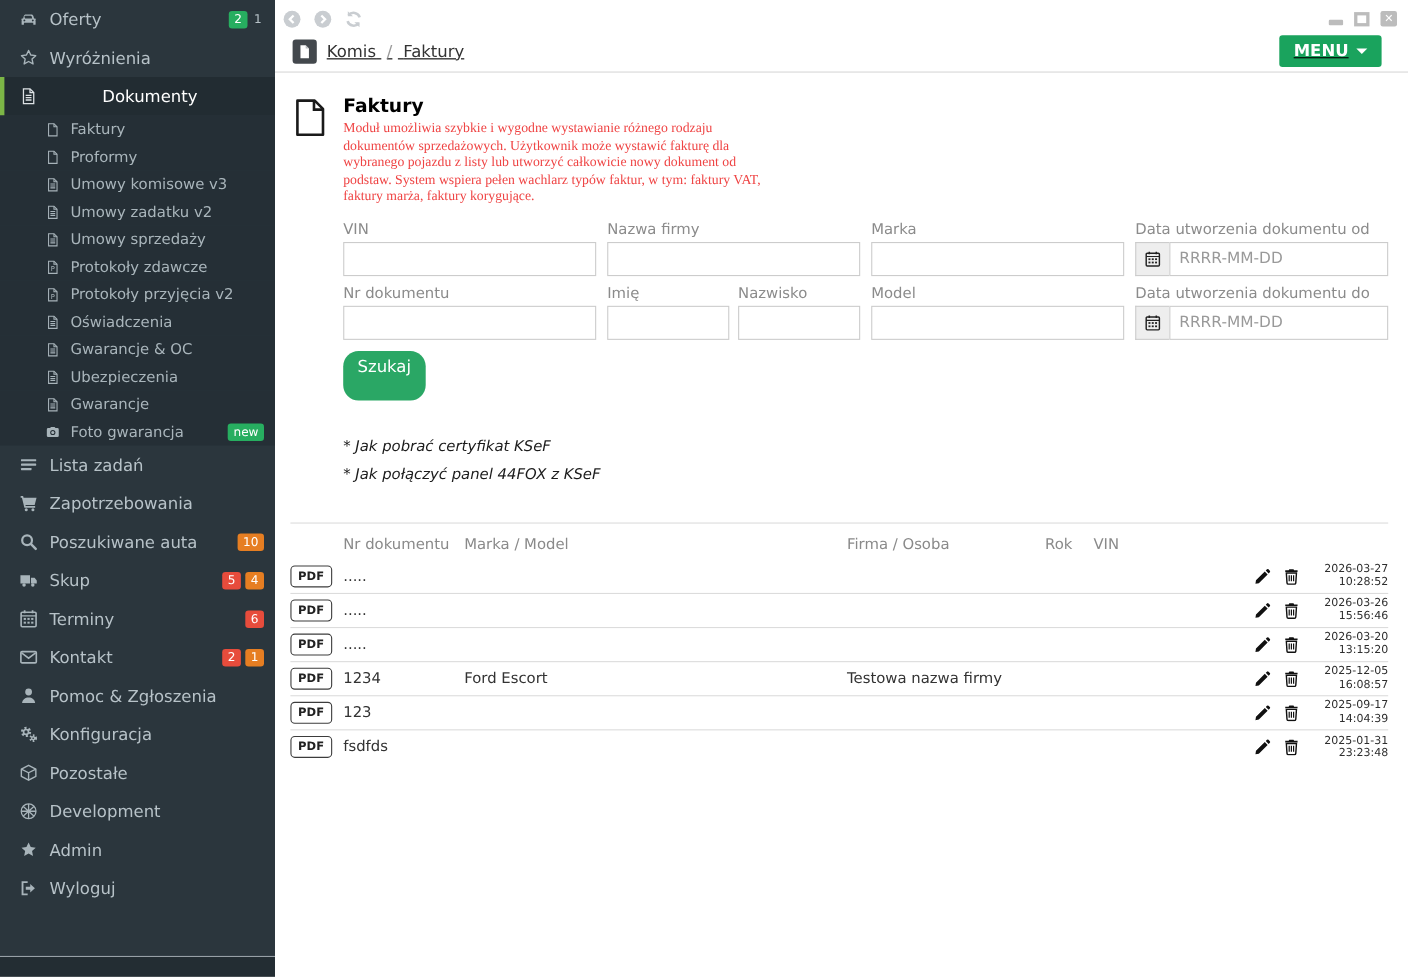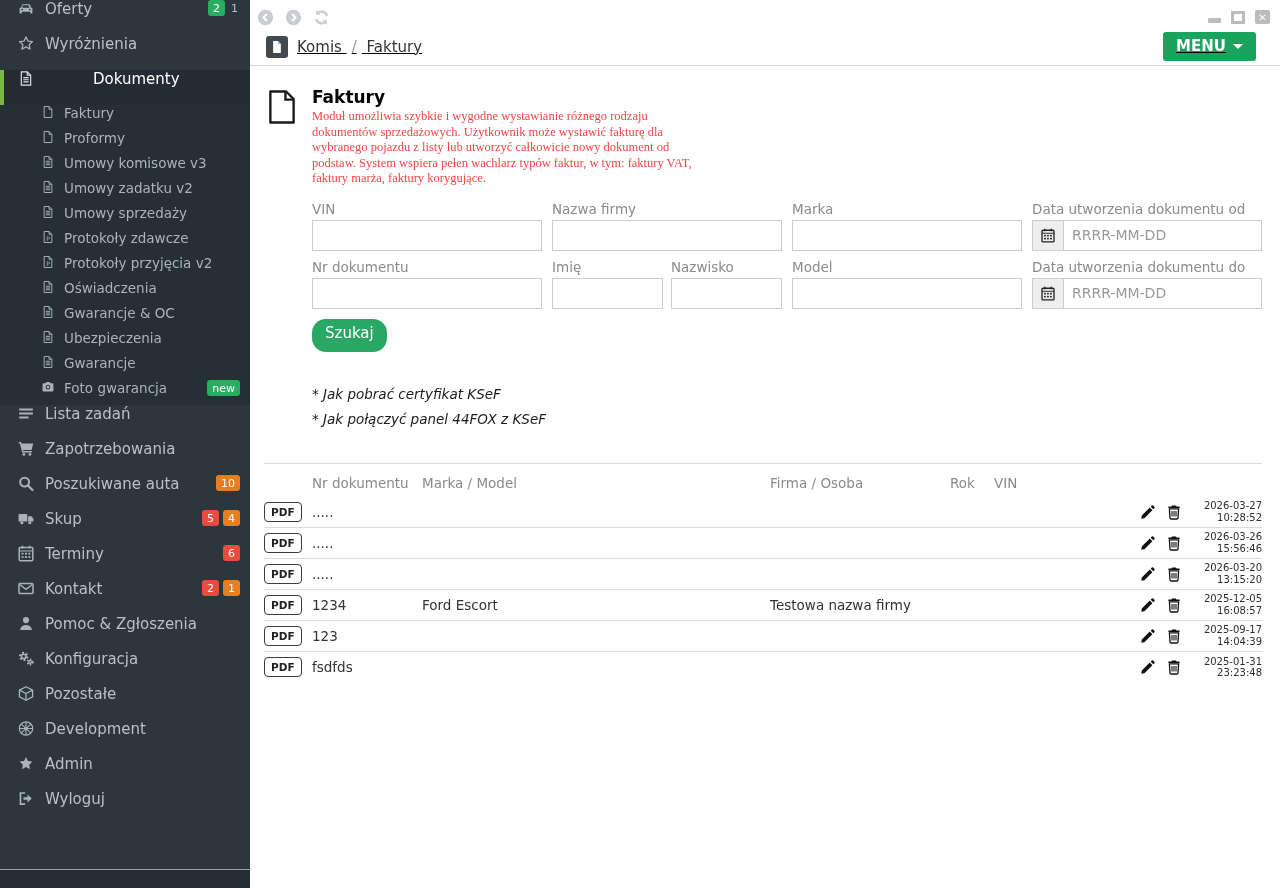--- a/index.html
+++ b/index.html
@@ -7,21 +7,21 @@
   body {
     display: flex;
     font-family: "DejaVu Sans", "Liberation Sans", sans-serif;
     background: #fff;
     overflow: hidden;
     --green: #1aa35d; --green2: #2aa765; --side-accent: #7cb646;
     --b-green: #27ae60; --b-red: #e74c3c; --b-orange: #e67e22;
   }
   
   aside { width: 250px; flex: 0 0 250px; background: #2b363d; display: flex; flex-direction: column; }
-  .side-item { display: flex; align-items: flex-start; height: 35px; padding: 0 10px 0 17px; color: #b7c2c8; font-size: 15px; cursor: pointer; white-space: nowrap; }
+  .side-item { display: flex; align-items: center; height: 35px; padding: 0 10px 0 17px; color: #b7c2c8; font-size: 15px; cursor: pointer; white-space: nowrap; }
   .side-item .ic { width: 18px; height: 17px; flex: 0 0 18px; margin-right: 10px; display: inline-flex; color: #a8b4ba; }
   .ic svg, .act-ic svg, .navic svg, .addon svg, .ph-icon svg, .crumb-ic svg { width: 100%; height: 100%; }
   .side-item.active { background: #222c32; color: #fff; border-left: 4px solid var(--side-accent); padding-left: 13px; gap: 48px; }
   .side-item.active .ic { color: #dde2e5; }
   .side-item.sub { height: 25px; font-size: 13.5px; background: #252f36; padding-left: 41px; color: #a9b5bb; }
   .side-item.sub .ic { width: 14px; height: 14px; flex: 0 0 14px; margin-right: 9px; }
   .badges { margin-left: auto; display: flex; gap: 4px; align-items: center; }
   .badge { font-size: 11px; line-height: 1; padding: 2.5px 5px; border-radius: 3px; color: #fff; }
   .b-green { background: var(--b-green); }
   .b-red { background: var(--b-red); }
@@ -55,21 +55,21 @@
   .frow + .frow { margin-top: 8px; }
   .fcol { width: 230px; flex: 0 0 230px; }
   .half-wrap { display: flex; gap: 8px; }
   .half { width: 111px; flex: 0 0 111px; }
   label { display: block; font-size: 13.5px; color: #8b8b8b; margin-bottom: 3px; white-space: nowrap; }
   input { width: 100%; height: 31px; border: 1px solid #ccc; font-family: inherit; font-size: 14px; color: #444; padding: 0 8px; background: #fff; }
   input::placeholder { color: #999; }
   .dgroup { display: flex; }
   .addon { width: 31px; height: 31px; flex: 0 0 31px; background: #eee; border: 1px solid #ccc; border-right: none; display: flex; align-items: center; justify-content: center; color: #222; padding: 7px; cursor: pointer; }
   .dgroup input { flex: 1; min-width: 0; }
-  .szukaj { margin: 10px 0 0 48px; background: var(--green2); color: #fff; border: none; font-family: inherit; font-size: 15px; padding: 5px 13px 10px; border-radius: 14px; cursor: pointer; }
+  .szukaj { margin: 10px 0 0 48px; background: var(--green2); color: #fff; border: none; font-family: inherit; font-size: 15px; padding: 5px 13px 22px; border-radius: 14px; cursor: pointer; }
   .kseflinks { margin: 34px 0 0 48px; display: flex; flex-direction: column; gap: 9px; }
   .kseflinks a { font-size: 13.5px; font-style: italic; color: #1b1b1b; text-decoration: none; cursor: pointer; width: fit-content; }
   
   .tbl { margin-top: 36px; border-top: 1px solid #dcdcdc; }
   .thead { display: flex; align-items: center; height: 33px; padding-top: 6px; color: #8a8a8a; font-size: 13.5px; }
   .trow { display: flex; align-items: center; height: 31px; font-size: 13.5px; color: #333; }
   .trow:not(:last-child) { border-bottom: 1px solid #dcdcdc; }
   .c-pdf { width: 48px; flex: 0 0 48px; }
   .c-nr { width: 110px; flex: 0 0 110px; }
   .c-mm { width: 348px; flex: 0 0 348px; }

